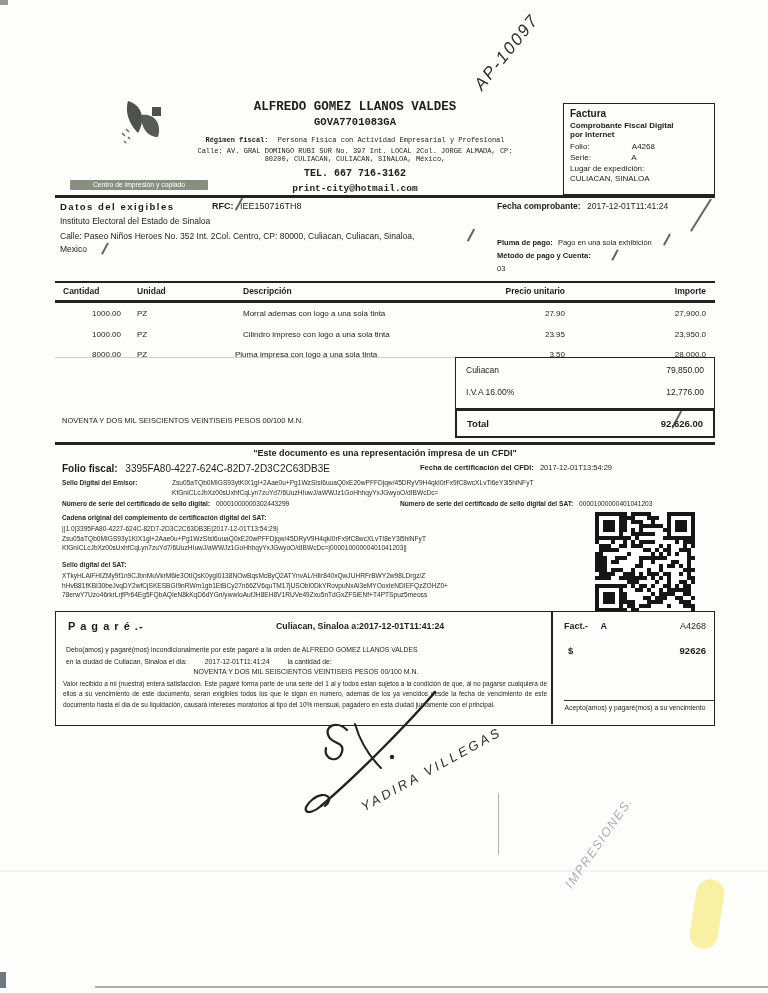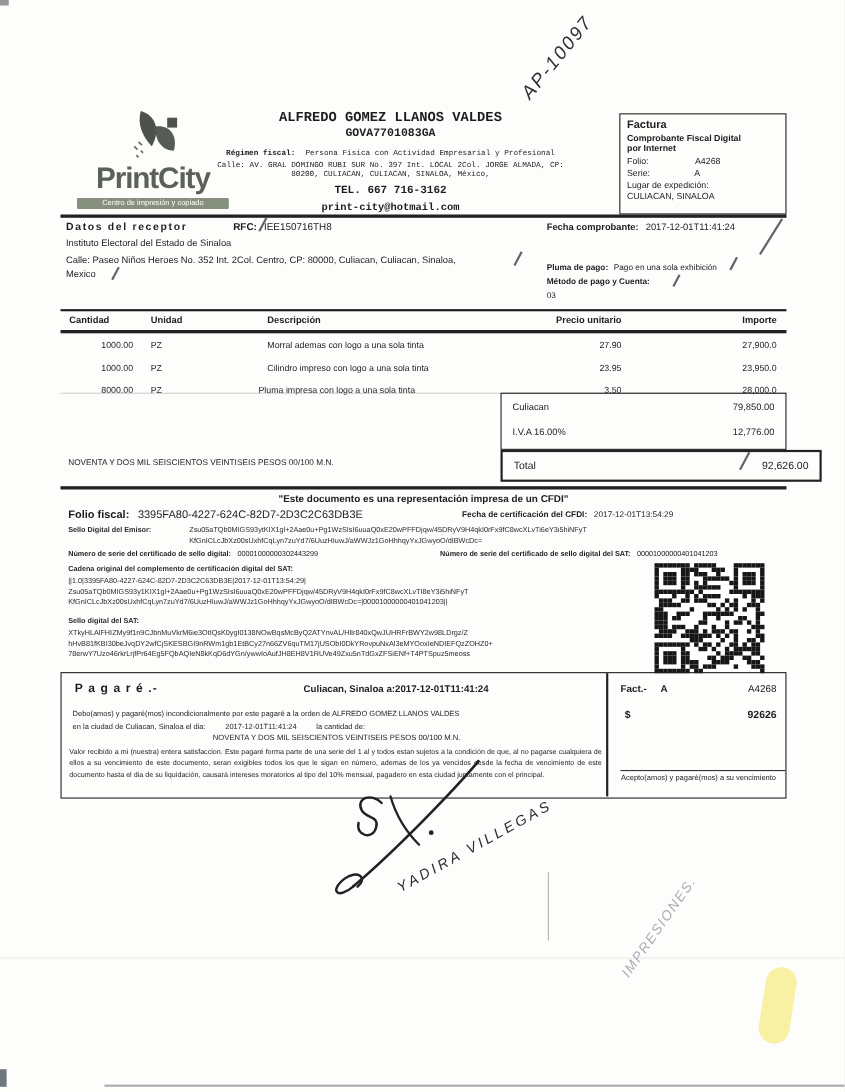--- a/index.html
+++ b/index.html
@@ -28,21 +28,20 @@
   <div class="abs" style="left:95px;top:986px;width:673px;height:1.5px;background:#9a9a9a;opacity:.8;"></div>
   <div class="abs" style="left:0;top:972px;width:6px;height:16px;background:#4c5560;opacity:.8;"></div>
 
   <div class="abs" style="left:66px;top:99px;width:146px;height:96px;">
     <svg width="62" height="52" viewBox="0 0 62 52" style="position:absolute;left:42px;top:0;">
       <path d="M20,2 C34,6 38,20 30,34 C24,28 16,16 20,2 Z" fill="#4d524c"></path>
       <path d="M33,16 C46,14 54,24 50,38 C40,38 33,30 33,16 Z" fill="#565b54"></path>
       <rect x="44" y="8" width="9" height="9" fill="#4d524c"></rect>
       <path d="M18,30 l3,3 M14,34 l3,3 M20,38 l2,2 M16,42 l2,2" stroke="#6a6f68" stroke-width="1.6"></path>
     </svg>
-    <div class="abs" style="left:0;top:48px;width:146px;text-align:center;font-size:27px;font-weight:bold;color:#5b605a;letter-spacing:-1px;">PrintCity</div>
     <div class="abs" style="left:4px;top:81px;width:138px;height:10px;background:#87907f;border-radius:1px;">
       <span style="display:block;text-align:center;font-size:6.8px;line-height:10px;color:#fff;">Centro de impresión y copiado</span>
     </div>
   </div>
 
   <div class="abs ctr" style="left:185px;top:100px;width:340px;font-family:Liberation Mono, monospace;">
     <div class="b" style="font-size:12.5px;">ALFREDO GOMEZ LLANOS VALDES</div>
     <div class="b" style="font-size:10.5px;margin-top:2px;">GOVA7701083GA</div>
     <div style="font-size:7px;margin-top:8px;">
       <span class="b">Régimen fiscal:</span>
@@ -67,21 +66,21 @@
     <div style="margin-top:2px;">
       <span>Serie:</span>
       <span style="margin-left:38px;">A</span>
     </div>
     <div style="margin-top:2px;">Lugar de expedición:</div>
     <div style="margin-top:1px;">CULIACAN, SINALOA</div>
   </div>
 
   <div class="abs hline" style="left:55px;top:195px;width:660px;height:2.5px;"></div>
 
-  <div class="abs b" style="left:60px;top:201px;font-size:9.5px;letter-spacing:1.5px;">Datos del receptor</div>
+  <div class="abs b" style="left:60px;top:201px;font-size:9.5px;letter-spacing:1.5px;">Datos del exigibles</div>
   <div class="abs" style="left:212px;top:201px;font-size:9px;">
     <span class="b">RFC:</span>
     <span style="margin-left:4px;">IEE150716TH8</span>
   </div>
   <div class="abs" style="left:497px;top:201px;font-size:8.5px;">
     <span class="b">Fecha comprobante:</span>
     <span style="margin-left:4px;">2017-12-01T11:41:24</span>
   </div>
   <div class="abs" style="left:60px;top:216px;font-size:8.5px;">Instituto Electoral del Estado de Sinaloa</div>
   <div class="abs" style="left:60px;top:231px;font-size:8.5px;">Calle: Paseo Niños Heroes No. 352 Int. 2Col. Centro, CP: 80000, Culiacan, Culiacan, Sinaloa,</div>
@@ -133,21 +132,21 @@
     <span class="abs rt" style="left:571px;width:80px;">28,000.0</span>
   </div>
   <div class="abs" style="left:55px;top:357px;width:660px;height:1px;background:#999;opacity:.45;"></div>
 
   <div class="abs box" style="left:455px;top:357px;width:260px;height:52px;font-size:8.5px;">
     <span class="abs" style="left:10px;top:7px;">Culiacan</span>
     <span class="abs rt" style="right:10px;top:7px;">79,850.00</span>
     <span class="abs" style="left:10px;top:29px;">I.V.A 16.00%</span>
     <span class="abs rt" style="right:10px;top:29px;">12,776.00</span>
   </div>
-  <div class="abs" style="left:455px;top:409px;width:292px;height:29px;border:2px solid #222;box-sizing:border-box;font-size:9.5px;font-weight:normal;">
+  <div class="abs" style="left:455px;top:409px;width:260px;height:29px;border:2px solid #222;box-sizing:border-box;font-size:9.5px;font-weight:bold;">
     <span class="abs" style="left:10px;top:7px;">Total</span>
     <span class="abs rt" style="right:10px;top:7px;">92,626.00</span>
   </div>
   <div class="abs" style="left:62px;top:416px;font-size:7.5px;">NOVENTA Y DOS MIL SEISCIENTOS VEINTISEIS PESOS 00/100 M.N.</div>
 
   <div class="abs hline" style="left:55px;top:442px;width:660px;height:2.5px;"></div>
 
   <div class="abs ctr b" style="left:55px;top:448px;width:660px;font-size:9px;">"Este documento es una representación impresa de un CFDI"</div>
 
   <div class="abs" style="left:62px;top:463px;font-size:10px;">

